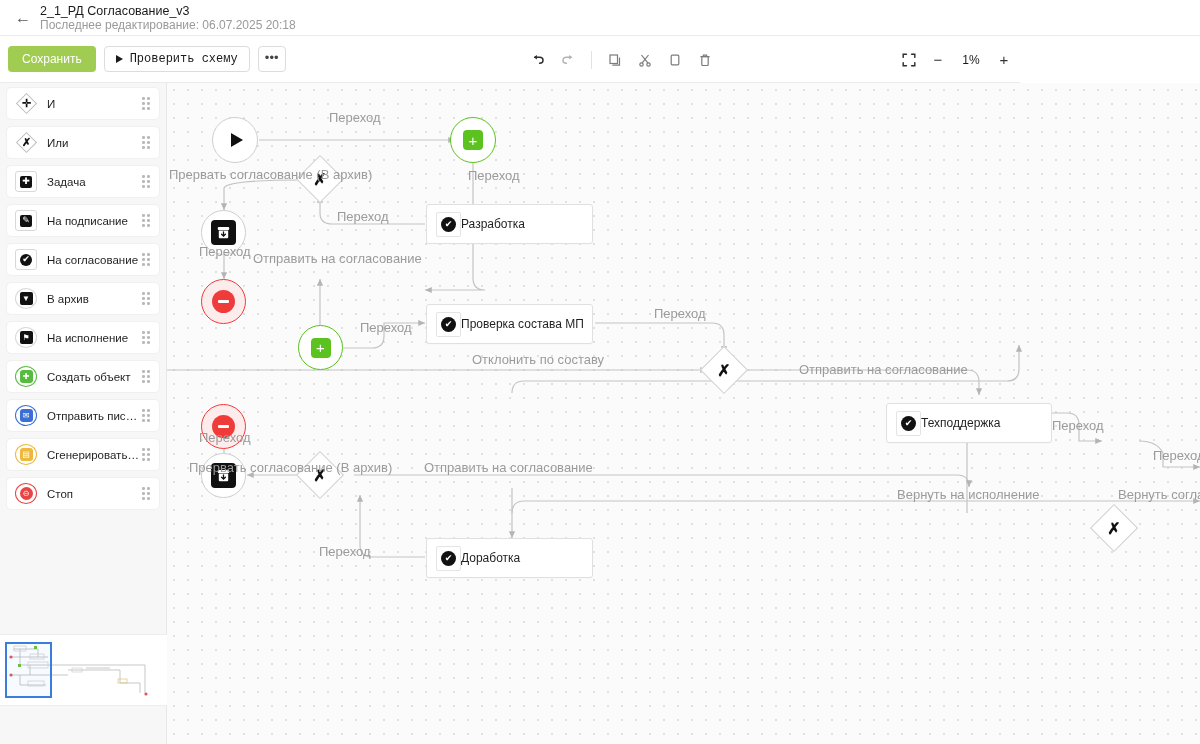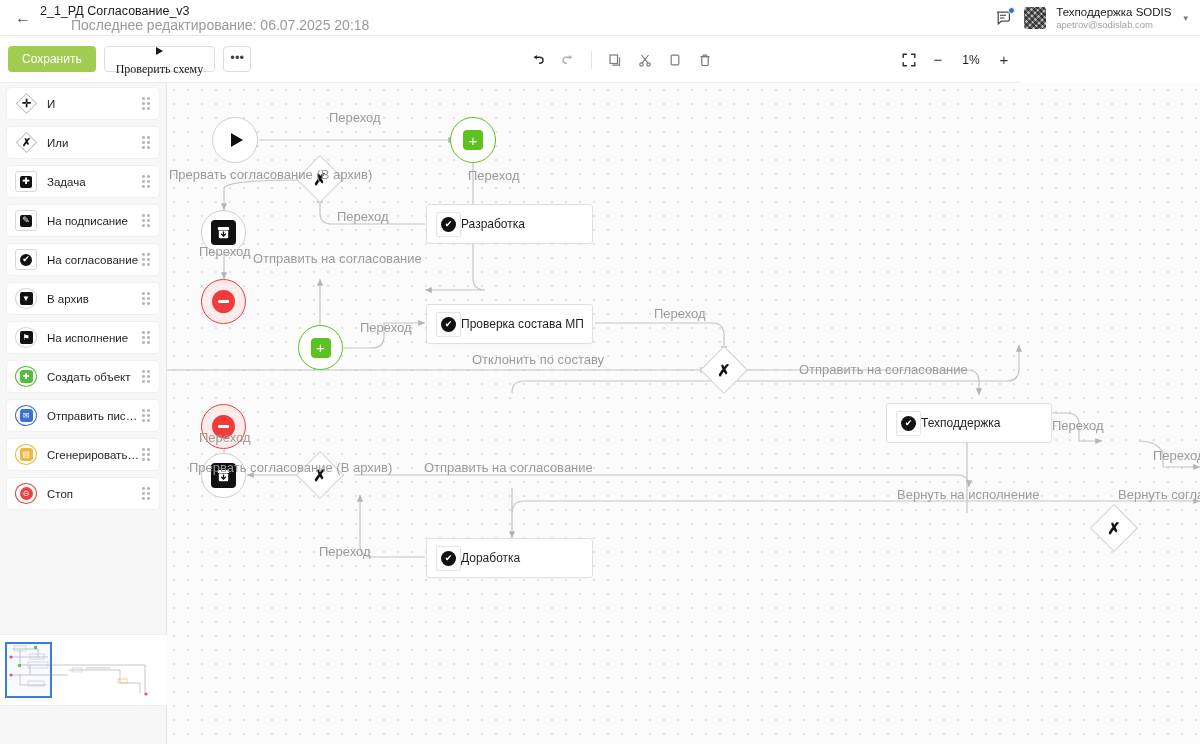--- a/index.html
+++ b/index.html
@@ -16,21 +16,21 @@
     position: absolute; top: 0; left: 0; width: 1200px; height: 36px;
     background: #fff; border-bottom: 1px solid #ebebeb;
     display: flex; align-items: center;
   }
   .back-arrow {
     width: 30px; margin-left: 8px; text-align: center;
     font-size: 16px; color: #555; cursor: pointer; line-height: 1;
   }
   .title-block { display: flex; flex-direction: column; justify-content: center; margin-left: 2px; }
   .doc-title { font-size: 12.5px; color: #1a1a1a; line-height: 15px; }
-  .doc-sub { font-size: 14px; color: #9a9a9a; line-height: 13px; margin-left: 31px; }
+  .doc-sub { font-size: 12px; color: #9a9a9a; line-height: 13px; }
   .header-right {
     margin-left: auto; display: flex; align-items: center; gap: 10px;
     padding-right: 10px;
   }
   .chat-ico { position: relative; width: 20px; height: 20px; cursor: pointer; }
   .chat-ico svg { display: block; }
   .chat-dot {
     position: absolute; top: -1px; right: -1px; width: 7px; height: 7px;
     border-radius: 50%; background: #2f6fe4; border: 1.5px solid #fff;
   }
@@ -53,22 +53,22 @@
     display: flex; align-items: center;
   }
   .btn-save {
     margin-left: 8px; height: 26px; padding: 0 14px;
     background: #a0cc51; color: #fff; border: none; border-radius: 4px;
     font-size: 12px; font-family: inherit; cursor: pointer;
   }
   .btn-check {
     margin-left: 8px; height: 26px; padding: 0 11px;
     background: #fff; color: #1a1a1a; border: 1px solid #dcdcdc; border-radius: 4px;
-    font-size: 12px; font-family: Liberation Serif, serif; cursor: pointer;
-    display: flex; align-items: center; gap: 7px; flex-direction: column;
+    font-size: 12px; font-family: Liberation Mono, monospace; cursor: pointer;
+    display: flex; align-items: center; gap: 7px;
   }
   .play-tri {
     width: 0; height: 0; border-left: 7px solid #1a1a1a;
     border-top: 4.5px solid transparent; border-bottom: 4.5px solid transparent;
   }
   .btn-more {
     margin-left: 8px; width: 28px; height: 26px;
     background: #fff; border: 1px solid #dcdcdc; border-radius: 4px;
     font-size: 13px; color: #444; cursor: pointer; line-height: 22px; text-align: center;
   }
@@ -222,36 +222,20 @@
 </head>
 <body>
 
 <div id="app">
 
   <div class="header">
     <div class="back-arrow">←</div>
     <div class="title-block">
       <div class="doc-title">2_1_РД Согласование_v3</div>
       <div class="doc-sub">Последнее редактирование: 06.07.2025 20:18</div>
-    </div>
-    <div class="header-right">
-      <div class="chat-ico">
-        <svg width="20" height="20" viewBox="0 0 20 20">
-          <path d="M3.5 4.2h10.5a1.4 1.4 0 011.4 1.4v6.1a1.4 1.4 0 01-1.4 1.4H7.6L4.2 16V4.2z" fill="none" stroke="#4a4a4a" stroke-width="1.25" stroke-linejoin="round"></path>
-          <line x1="6" y1="7.3" x2="12" y2="7.3" stroke="#4a4a4a" stroke-width="1.1"></line>
-          <line x1="6" y1="10" x2="10.4" y2="10" stroke="#4a4a4a" stroke-width="1.1"></line>
-        </svg>
-        <span class="chat-dot"></span>
-      </div>
-      <div class="avatar"></div>
-      <div class="user-block">
-        <div class="user-name">Техподдержка SODIS</div>
-        <div class="user-mail">apetrov@sodislab.com</div>
-      </div>
-      <div class="caret">▾</div>
     </div>
   </div>
 
   <div class="toolbar">
     <button class="btn-save">Сохранить</button>
     <button class="btn-check">
       <span class="play-tri"></span>
       <span>Проверить схему</span>
     </button>
     <div class="btn-more">•••</div>

